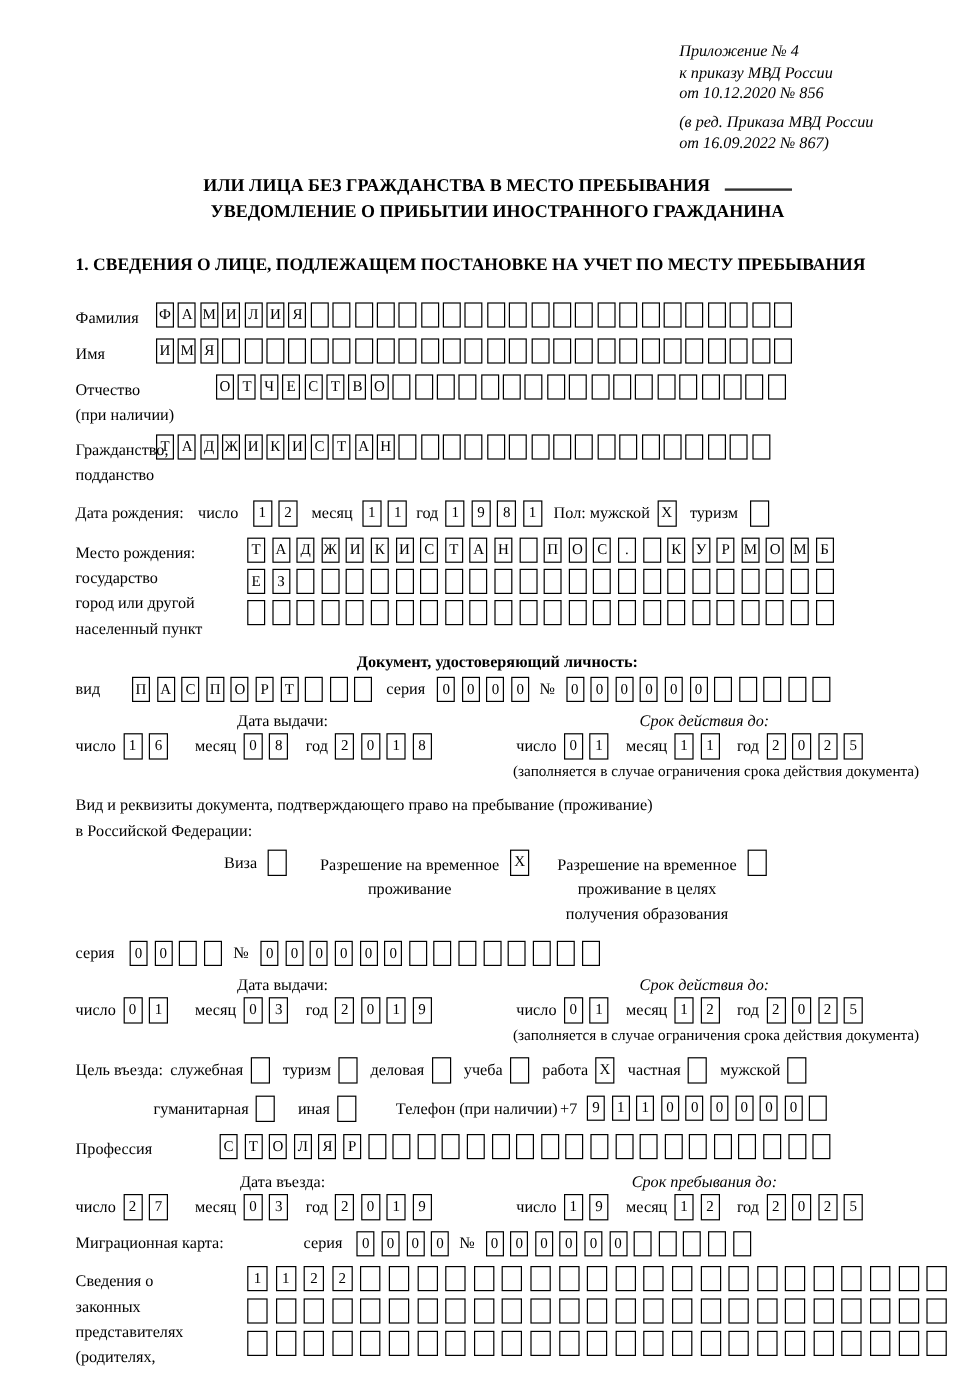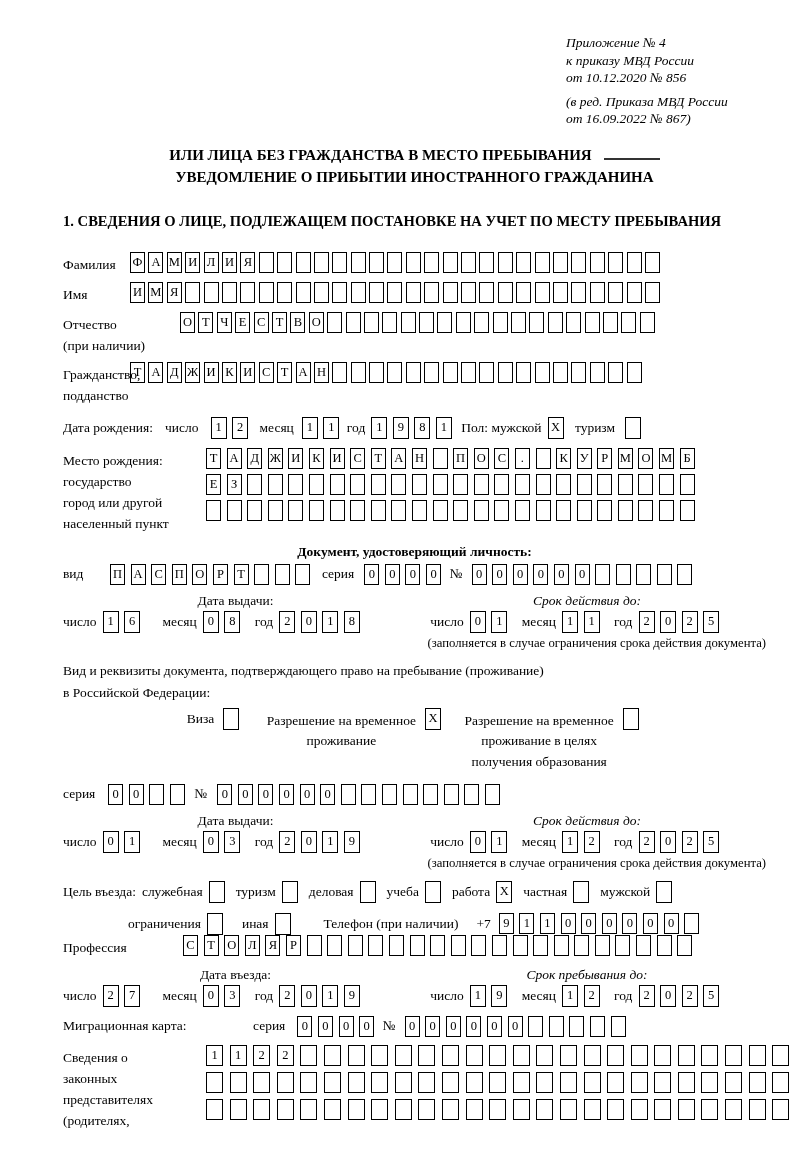--- a/index.html
+++ b/index.html
@@ -552,44 +552,44 @@
         <span>частная</span>
         <span class="cell cbox"></span>
       </span>
     <span class="pitem">
         <span>мужской</span>
         <span class="cell cbox"></span>
       </span>
   </div>
   <div class="prow" style="margin-left:65px">
     <span class="pitem">
-        <span>ограничения</span>
+        <span>гуманитарная</span>
         <span class="cell cbox"></span>
       </span>
     <span class="pitem" style="margin-left:8px">
         <span>иная</span>
         <span class="cell cbox"></span>
       </span>
-    <span style="margin-left:22px;margin-right:18px">Телефон (при наличии)</span>
+    <span style="margin-left:22px;margin-right:2px">Телефон (при наличии)</span>
     <span style="margin-right:8px">+7</span>
     <span class="cells sp">
         <span class="cell">9</span>
         <span class="cell">1</span>
         <span class="cell">1</span>
         <span class="cell">0</span>
         <span class="cell">0</span>
         <span class="cell">0</span>
         <span class="cell">0</span>
         <span class="cell">0</span>
         <span class="cell">0</span>
         <span class="cell"></span>
       </span>
   </div>
 
-  <div class="row" style="margin-top:0">
+  <div class="row" style="margin-top:10px">
     <span class="lbl" style="width:120px">Профессия</span>
     <span class="cells sp">
         <span class="cell">С</span>
         <span class="cell">Т</span>
         <span class="cell">О</span>
         <span class="cell">Л</span>
         <span class="cell">Я</span>
         <span class="cell">Р</span>
         <span class="cell"></span>
         <span class="cell"></span>

